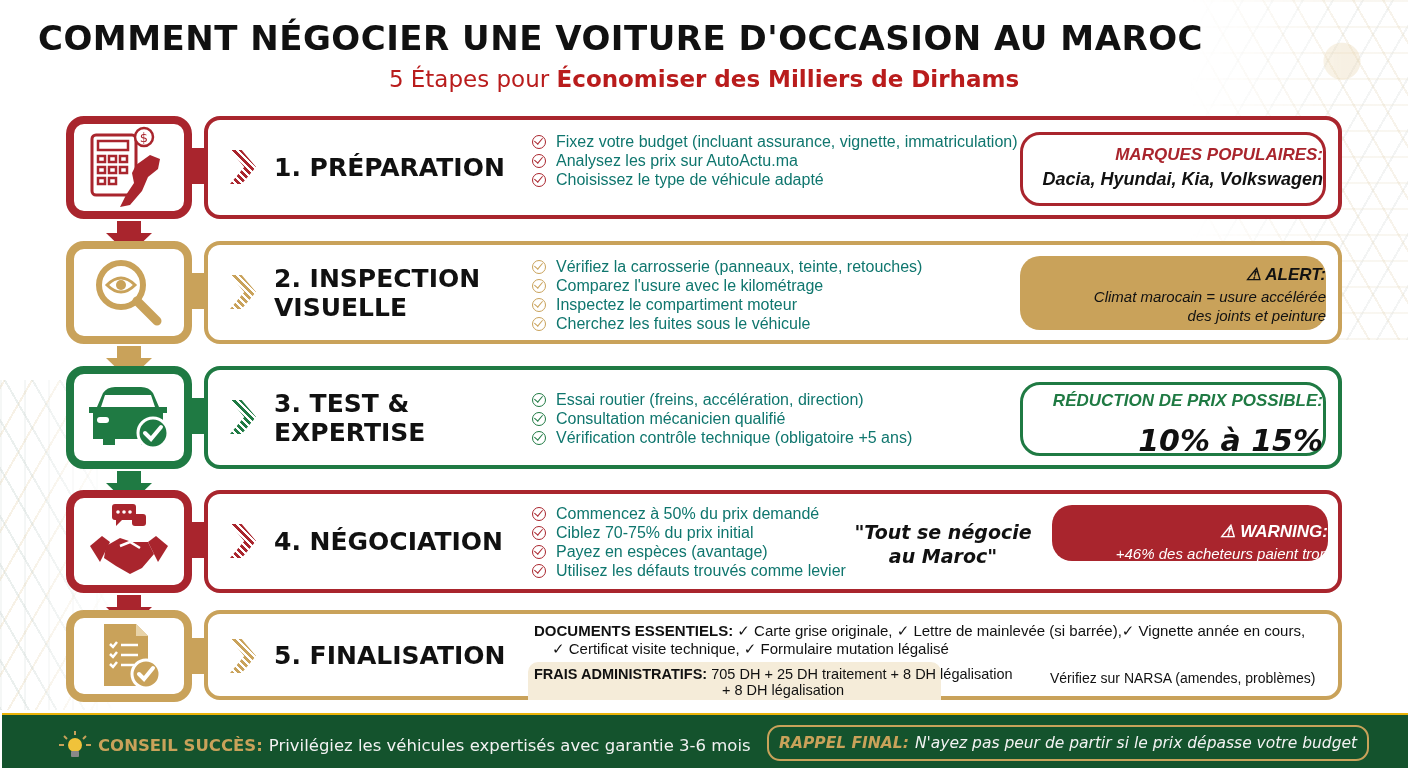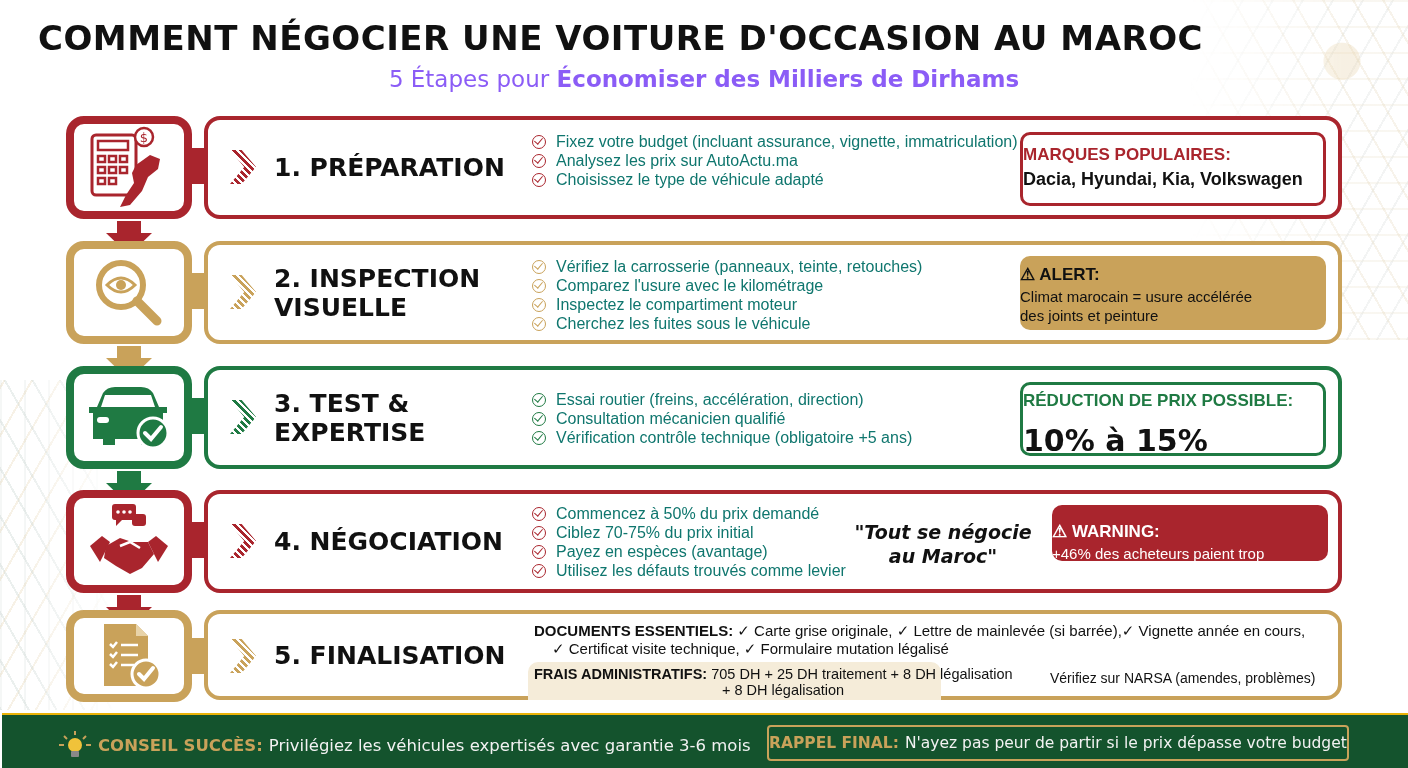--- a/index.html
+++ b/index.html
@@ -30,21 +30,21 @@
     -webkit-mask-image: linear-gradient(to right, #000 20%, transparent 100%);
     mask-image: linear-gradient(to right, #000 20%, transparent 100%);
   }
   .title {
     position: absolute; top: 18px; left: 0; width: 1241px; text-align: center;
     font-family: "DejaVu Sans", sans-serif; font-weight: bold; font-size: 34px;
     letter-spacing: 0.5px; color: #111;
   }
   .subtitle {
     position: absolute; top: 66px; left: 0; width: 1408px; text-align: center;
-    font-family: "DejaVu Sans", sans-serif; font-size: 23px; color: #8b5cf6;
+    font-family: "DejaVu Sans", sans-serif; font-size: 23px; color: #b91c1c;
   }
   .subtitle b { font-weight: bold; }
 
   .step { position: absolute; left: 66px; width: 1276px; }
   .icon-box {
     position: absolute; left: 0; top: 0; width: 126px; height: 103px;
     border: 8px solid var(--c); border-radius: 18px; background: #fff;
     display: flex; align-items: center; justify-content: center;
   }
   .connector {
@@ -75,43 +75,44 @@
   .checklist li .ck {
     position: absolute; left: 0; top: 3px; width: 14px; height: 14px;
     border: 1.6px solid var(--c); border-radius: 50%;
   }
   .checklist li .ck::after {
     content: ""; position: absolute; left: 3px; top: 0px; width: 4px; height: 7px;
     border-right: 1.8px solid var(--c); border-bottom: 1.8px solid var(--c);
     transform: rotate(40deg);
   }
   .side-box {
-    position: absolute; text-align: left; border-radius: 10px;
+    position: absolute; text-align: right; border-radius: 20px;
     font-family: "Liberation Sans", sans-serif;
+    font-style: italic;
   }
   .red { --c: #a9252d; }
   .gold { --c: #c9a25a; }
   .green { --c: #1f7a43; }
   .down-arrow {
     position: absolute; left: 40px; width: 46px; height: 32px;
   }
   .down-arrow .stem { position:absolute; left: 11px; top: 0; width: 24px; height: 14px; background: var(--c); }
   .down-arrow .head { position:absolute; left: 0; top: 12px; width:0; height:0;
     border-left: 23px solid transparent; border-right: 23px solid transparent; border-top: 22px solid var(--c); }
 
   .footer {
     position: absolute; left: 2px; top: 713px; width: 1408px; height: 55px;
     background: #14532d; border-top: 2px solid #eab308;
   }
   .tip { position: absolute; left: 56px; top: 15px; font-family: "DejaVu Sans", sans-serif; font-size: 16.5px; color: #f2f2f2; display:flex; align-items:center; white-space: nowrap; }
   .tip .lbl, .reminder .lbl { color: #c9a25a; font-weight: bold; margin-right: 6px; }
   .reminder {
-    position: absolute; left: 765px; top: 10px; height: 36px; padding: 0 0;
-    border: 2px solid #c9a25a; border-radius: 4px; display: flex; align-items: center;
-    font-family: "DejaVu Sans", sans-serif; font-size: 15.5px; color: #f2f2f2; white-space: nowrap;
+    position: absolute; left: 765px; top: 10px; height: 36px; padding: 0 10px;
+    border: 2px solid #c9a25a; border-radius: 13px; display: flex; align-items: center;
+    font-family: "DejaVu Sans", sans-serif; font-size: 15.5px; color: #f2f2f2; white-space: nowrap; font-style: italic;
   }
 </style>
 </head>
 <body>
 
 <div class="pattern tr"></div>
 <div class="pattern bl"></div>
 
 <h1 class="title">COMMENT NÉGOCIER UNE VOITURE D'OCCASION AU MAROC</h1>
 <div class="subtitle">

